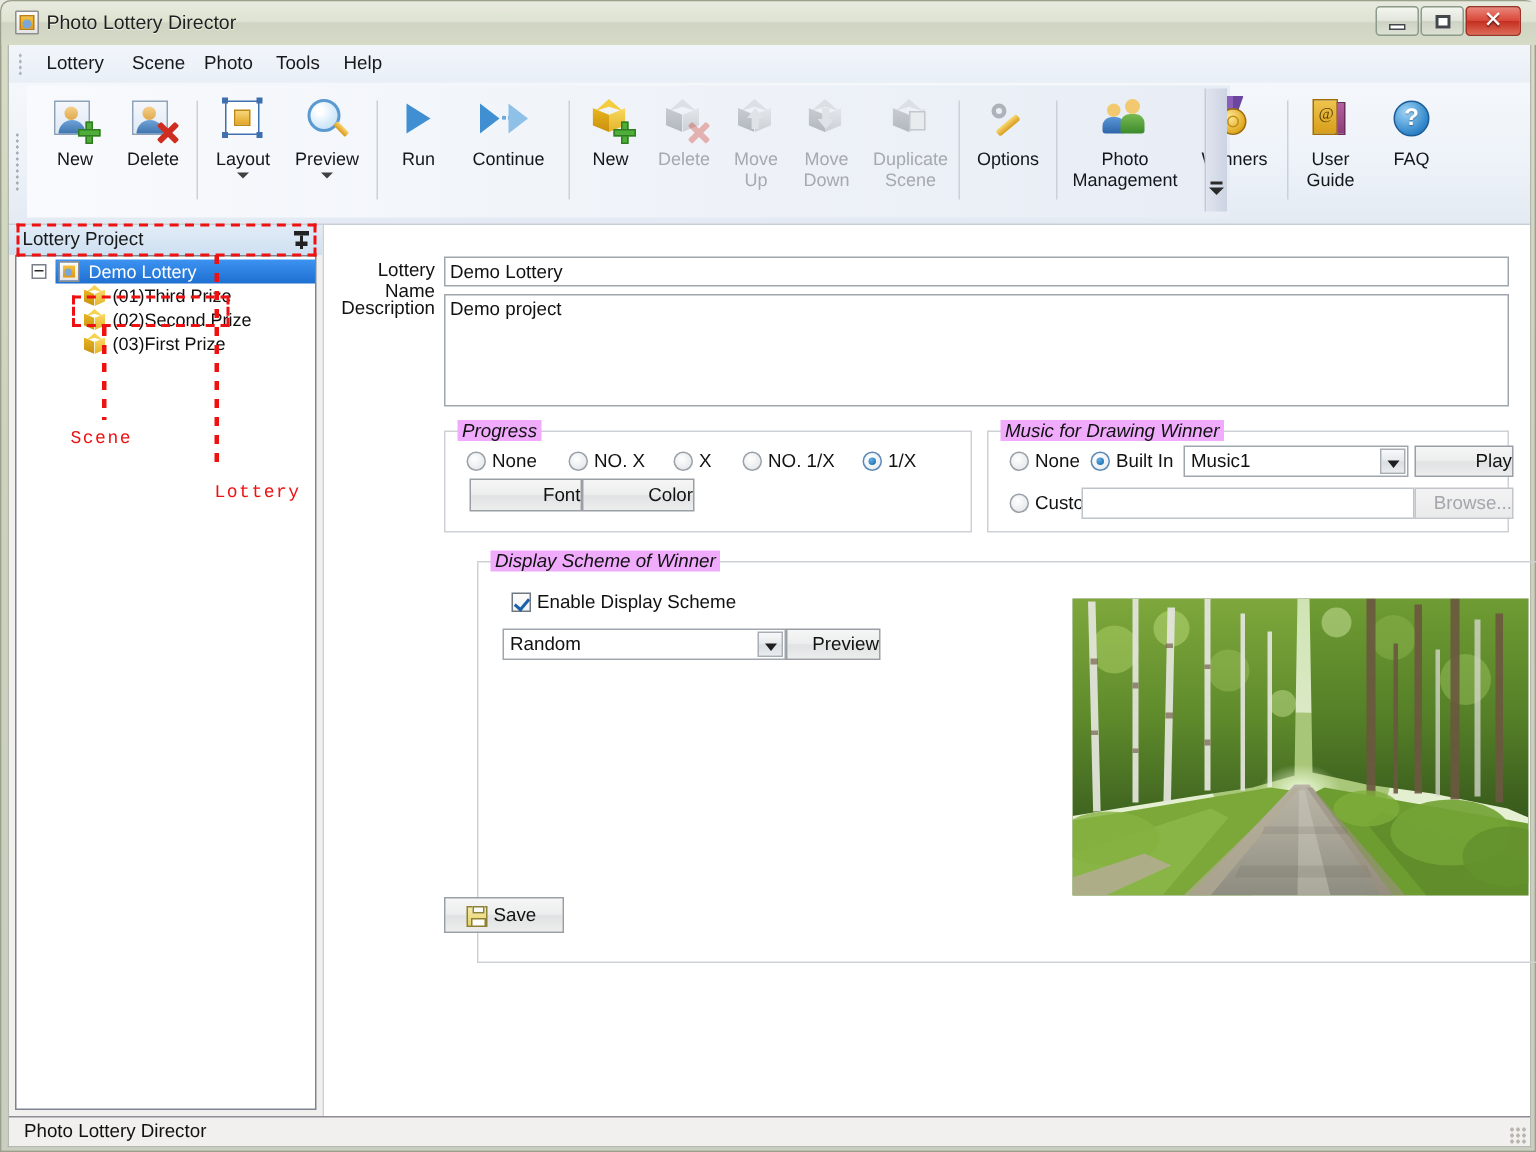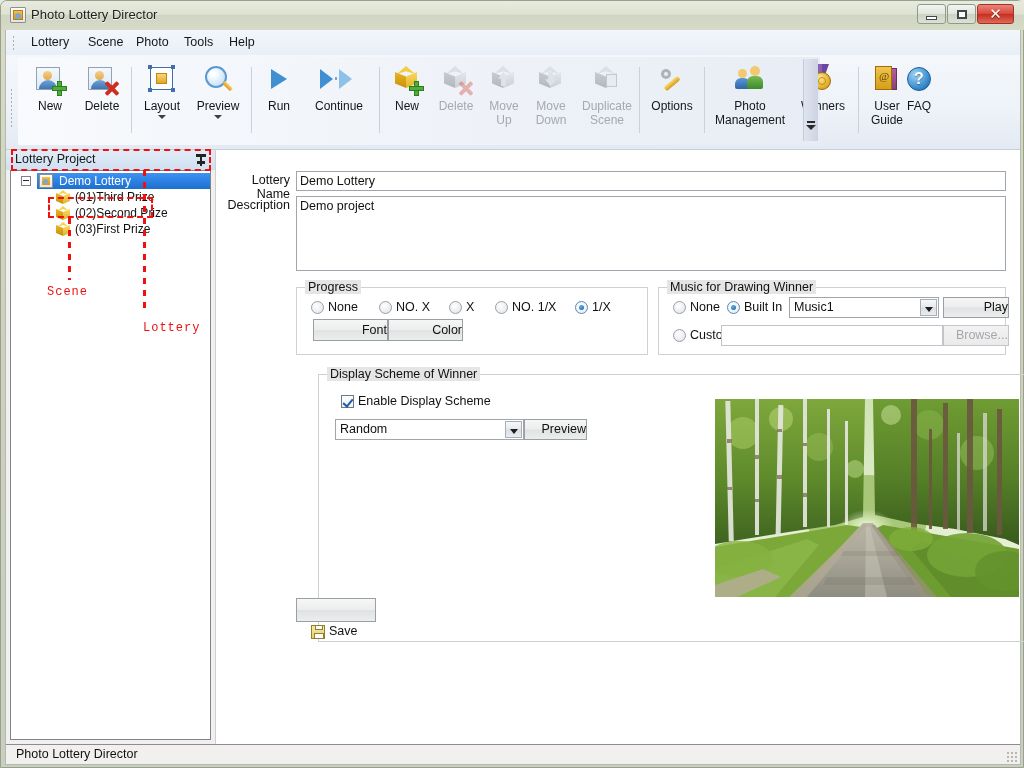--- a/index.html
+++ b/index.html
@@ -255,21 +255,21 @@
   }
   .fld-label{position:absolute;font-size:12.5px;color:#111;text-align:right;}
   .txtbox{
     position:absolute;background:#fff;border:1px solid #a0a6ae;box-sizing:border-box;
     font-size:12.5px;color:#111;padding:2px 3px;overflow:hidden;
   }
   #lottery-name{left:80px;top:21px;width:710px;height:20px;line-height:15px;}
   #description{left:80px;top:46px;width:710px;height:75px;line-height:15px;}
   
   .grp{position:absolute;border:1px solid #cdd1d6;box-sizing:border-box;}
-  .grp-title{position:absolute;top:-8px;left:8px;background:#e5e5e5;padding:0 3px;font-size:12.5px;color:#111;}
+  .grp-title{position:absolute;top:-8px;left:8px;background:#f0abfc;padding:0 3px;font-size:12.5px;color:#111;font-style:italic;}
   #grp-progress{left:80px;top:137px;width:352px;height:68px;}
   #grp-music{left:442px;top:137px;width:348px;height:68px;}
   #grp-display{left:80px;top:224px;width:710px;height:268px;margin-left:22px;}
   
   .radio{position:absolute;cursor:default;}
   .radio .dot{position:absolute;left:0;top:1px;width:13px;height:13px;border-radius:50%;
     background:radial-gradient(circle at 40% 35%,#ffffff,#e8eaed 70%,#d7dadd);
     border:1px solid #9aa0a8;box-sizing:border-box;}
   .radio.on .dot{background:radial-gradient(circle at 40% 35%,#ffffff,#eef3f8 60%,#dfe6ee);border-color:#5b87b5;}
   .radio.on .dot::after{content:"";position:absolute;left:3px;top:3px;width:5px;height:5px;border-radius:50%;
@@ -307,21 +307,21 @@
     border:solid #1a5fa8;border-width:0 2px 2px 0;transform:rotate(40deg);
   }
   .chk .clbl{position:absolute;left:17px;top:0;font-size:12.5px;color:#111;white-space:nowrap;}
   
   #photo{
     position:absolute;left:396px;top:24px;width:304px;height:198px;
     overflow:hidden;background:#6d8a4a;
   }
   
   #btn-save{left:80px;top:448px;width:80px;height:24px;}
-  #save-inner{position:absolute;left:0;top:0;right:0;bottom:0;margin-top:21px;}
+  #save-inner{position:absolute;left:0;top:0;right:0;bottom:0;}
   #save-ico{position:absolute;left:14px;top:5px;width:14px;height:14px;
     background:linear-gradient(to bottom,#f6e9a6,#e6d26a);border:1px solid #8e8133;box-sizing:border-box;}
   #save-ico::before{content:"";position:absolute;left:3px;top:-1px;width:8px;height:5px;background:#fafafa;border:1px solid #8e8133;box-sizing:border-box;}
   #save-ico::after{content:"";position:absolute;left:2px;top:7px;width:10px;height:6px;background:#fdfdfd;border:1px solid #8e8133;box-sizing:border-box;}
   #save-lbl{position:absolute;left:32px;top:4px;font-size:12.5px;color:#111;}
   
   #statusbar{
     position:absolute;left:0;top:714px;width:1014px;height:19px;
     background:#f1f0ee;border-top:1px solid #8e8a96;
   }
@@ -501,21 +501,21 @@
           <span class="lbl">Winners</span>
         </div>
         <div class="tb-sep" style="left:840px"></div>
         <div class="tb-item" style="left:845px;width:48px">
           <span class="ico">
             <span class="ic-book"><i class="b2"></i><i class="b1"></i></span>
           </span>
           <span class="lbl">User
 Guide</span>
         </div>
-        <div class="tb-item" style="left:877px;width:48px">
+        <div class="tb-item" style="left:899px;width:48px">
           <span class="ico">
               <span class="ic-faq"></span>
             </span>
           <span class="lbl">FAQ</span>
         </div>
       </div>
       <div id="tb-overflow">
         <span class="ch"></span>
         <span class="ch2"></span>
       </div>

